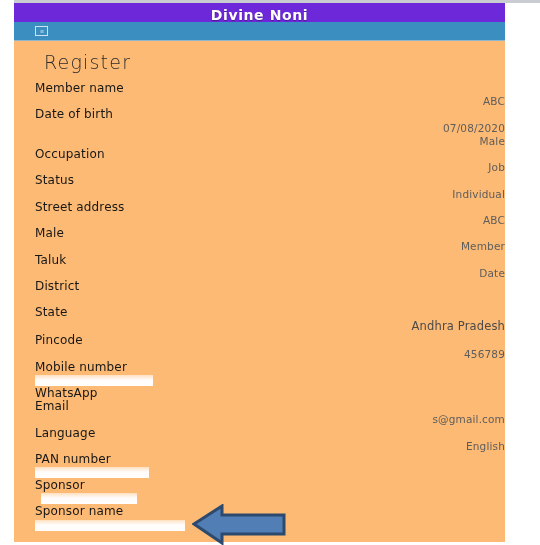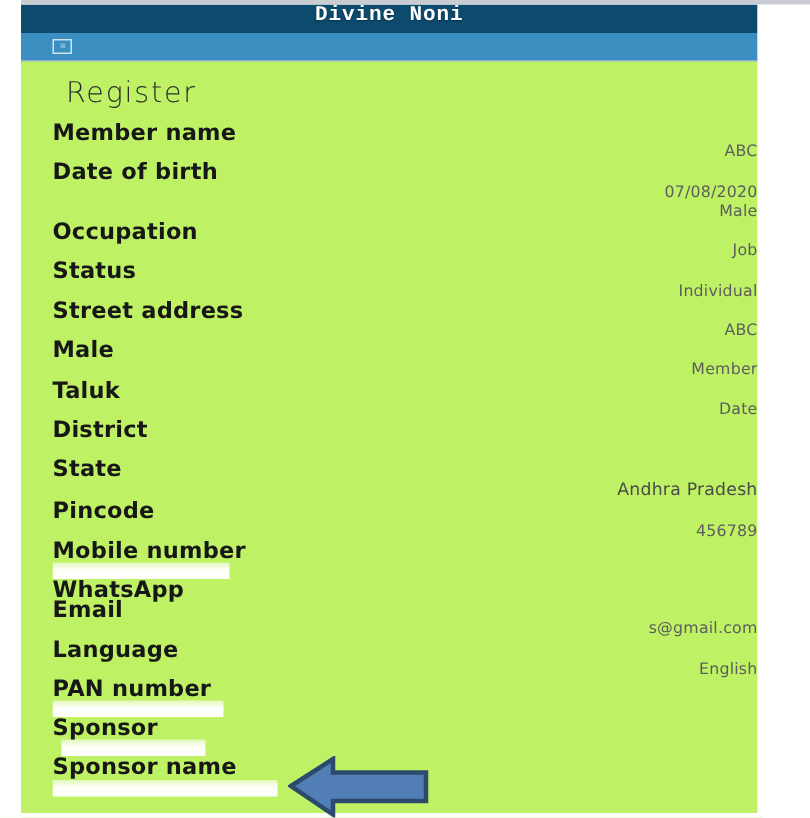--- a/index.html
+++ b/index.html
@@ -35,25 +35,24 @@
     top: 3px;
     width: 491px;
     height: 539px;
     background: #eceff3;
     overflow: hidden;
   }
 
   
   #title-bar {
     height: 19px;
-    background: #0c4a6e;
+    background: #6d28d9;
     display: flex;
-    align-items: flex-start;
+    align-items: flex-end;
     justify-content: center;
-    font-family: Liberation Mono, monospace;
   }
   #app-title {
     color: #ffffff;
     font-size: 14px;
     font-weight: bold;
     letter-spacing: 0.6px;
     text-shadow: 0 1px 1px rgba(0,0,0,.35);
     line-height: 1;
   }
 
@@ -75,40 +74,40 @@
     line-height: 7px;
     text-align: center;
     font-family: "DejaVu Sans Mono", monospace;
     letter-spacing: -1px;
     overflow: hidden;
   }
 
   
   #page-body {
     padding: 10px 0 0 21px;
-    background: #bef264;
+    background: #fdba74;
     height: 502px;
     box-sizing: border-box;
   }
 
   #page-title {
     font-size: 19px;
     font-weight: 300;
     color: #2c2c2c;
     letter-spacing: 1.2px;
     margin: 0 0 9px 9px;
     font-family: "DejaVu Sans", "Liberation Sans", sans-serif;
   }
 
   .field-row {
     position: relative;
   }
   .field-label {
-    font-size: 15px;
-    font-weight: bold;
+    font-size: 12px;
+    font-weight: normal;
     color: #171717;
     line-height: 13.2px;
     letter-spacing: 0.15px;
     white-space: nowrap;
   }
   .field-value {
     font-size: 10.5px;
     font-weight: normal;
     color: #5d5d5d;
     line-height: 13.2px;

